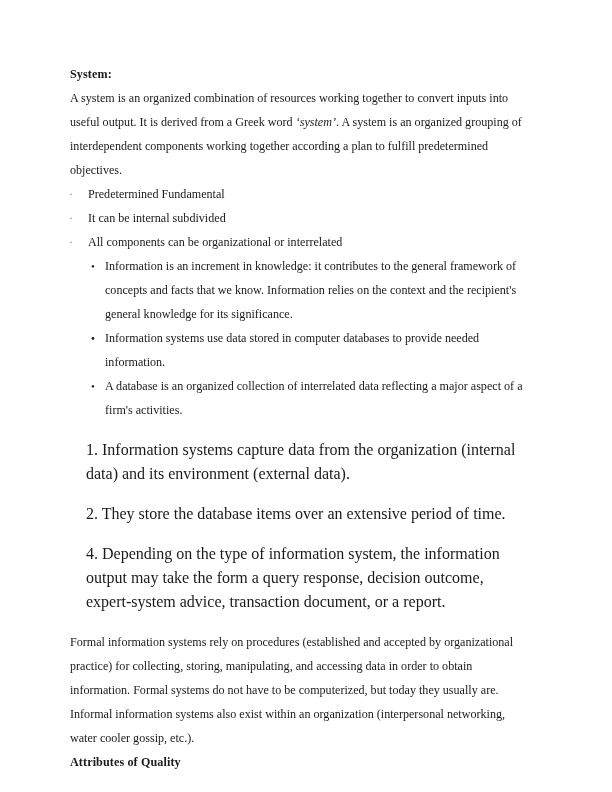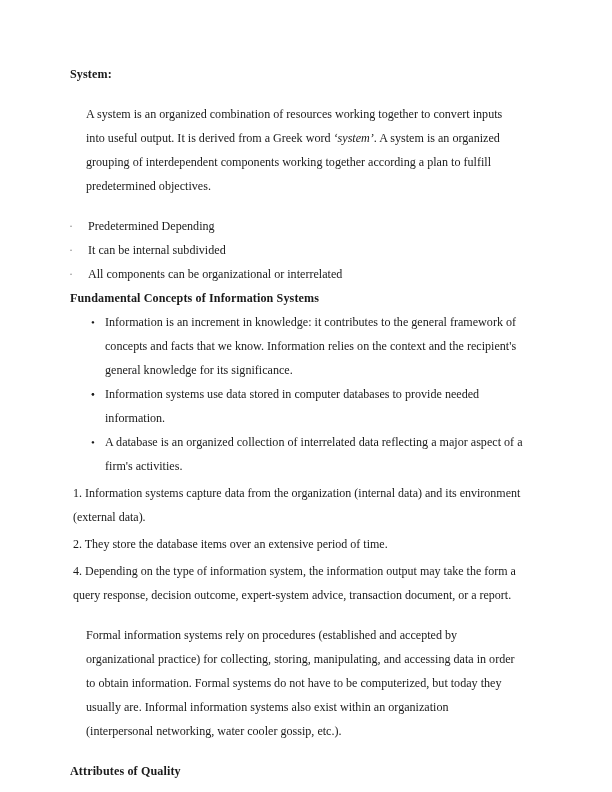--- a/index.html
+++ b/index.html
@@ -30,21 +30,21 @@
   .h-bold {
     font-size: 12.1px;
     font-weight: bold;
     line-height: 24px;
     margin: 0;
     letter-spacing: 0.01em;
   }
   .para {
     font-size: 12.1px;
     line-height: 24px;
-    margin: 16px;
+    margin: 0;
     text-align: left;
   }
   .para .ital {
     font-style: italic;
   }
   
   .dot-list {
     list-style: none;
     margin: 0;
     padding: 0;
@@ -79,43 +79,42 @@
   }
   .bul-list .bul-item .marker {
     position: absolute;
     left: 21px;
     top: 0;
     font-size: 11px;
     line-height: 24px;
     color: #1a1a1a;
   }
   .num-para {
-    font-size: 12px;
+    font-size: 16px;
     line-height: 24px;
-    margin: 3px;
+    margin: 16px;
   }
 </style>
 </head>
 <body>
 
 <div class="page">
   <div class="content">
 
     <h2 class="h-bold">System:</h2>
 
     <p class="para"><span>A system is an organized combination of resources working together to convert inputs into useful output. It is derived from a Greek word </span><span class="ital">‘system’</span><span>. A system is an organized grouping of interdependent components working together according a plan to fulfill predetermined objectives.</span></p>
 
 
     <ul class="dot-list">
-      <li class="dot-item"><span class="marker">·</span><span>Predetermined Depending</span></li>
+      <li class="dot-item"><span class="marker">·</span><span>Predetermined Fundamental</span></li>
       <li class="dot-item"><span class="marker">·</span><span>It can be internal subdivided</span></li>
       <li class="dot-item"><span class="marker">·</span><span>All components can be organizational or interrelated</span></li>
     </ul>
 
-    <h2 class="h-bold">Fundamental Concepts of Information Systems</h2>
 
     <ul class="bul-list">
       <li class="bul-item"><span class="marker">•</span><span>Information is an increment in knowledge: it contributes to the general framework of concepts and facts that we know. Information relies on the context and the recipient's general knowledge for its significance.</span></li>
       <li class="bul-item"><span class="marker">•</span></li>
       <li class="bul-item"><span class="marker">•</span><span>Information systems use data stored in computer databases to provide needed information.</span></li>
       <li class="bul-item"><span class="marker">•</span><span>A database is an organized collection of interrelated data reflecting a major aspect of a firm's activities.</span></li>
     </ul>
 
     <p class="num-para">1. Information systems capture data from the organization (internal data) and its environment (external data).</p>
     <p class="num-para">2. They store the database items over an extensive period of time.</p>

